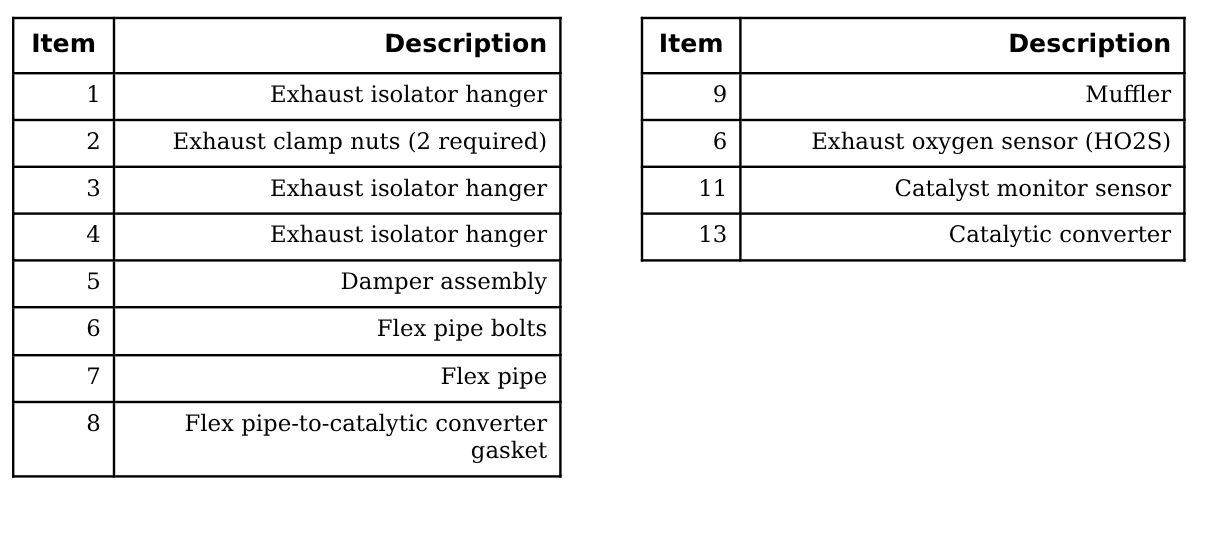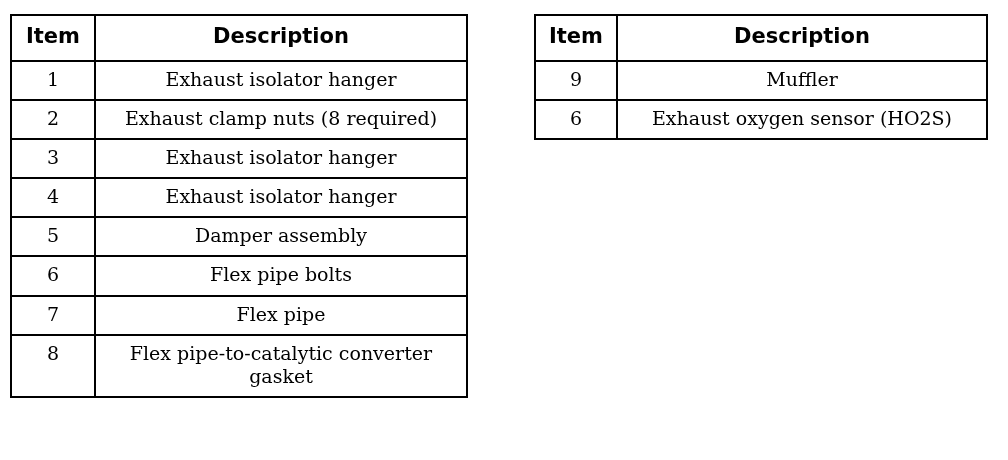--- a/index.html
+++ b/index.html
@@ -27,21 +27,21 @@
     table-layout: fixed;
     background: #ffffff;
   }
   .parts-table td, .parts-table th {
     border: 2px solid #000000;
     padding: 6px 10px 8px 10px;
     vertical-align: top;
     font-size: 19px;
     line-height: 1.22;
     font-weight: normal;
-    text-align: center;
+    text-align: right;
   }
   .parts-table thead th {
     font-family: "DejaVu Sans", sans-serif;
     font-weight: bold;
     font-size: 21px;
     padding-top: 8px;
     padding-bottom: 10px;
     margin-left: 28px;
   }
   .col-item {
@@ -83,21 +83,21 @@
         <th class="col-desc">Description</th>
       </tr>
     </thead>
     <tbody>
       <tr>
         <td class="col-item">1</td>
         <td class="col-desc">Exhaust isolator hanger</td>
       </tr>
       <tr>
         <td class="col-item">2</td>
-        <td class="col-desc">Exhaust clamp nuts (8 required)</td>
+        <td class="col-desc">Exhaust clamp nuts (2 required)</td>
       </tr>
       <tr>
         <td class="col-item">3</td>
         <td class="col-desc">Exhaust isolator hanger</td>
       </tr>
       <tr>
         <td class="col-item">4</td>
         <td class="col-desc">Exhaust isolator hanger</td>
       </tr>
       <tr>
@@ -132,16 +132,24 @@
     </thead>
     <tbody>
       <tr>
         <td class="col-item">9</td>
         <td class="col-desc">Muffler</td>
       </tr>
       <tr>
         <td class="col-item">6</td>
         <td class="col-desc">Exhaust oxygen sensor (HO2S)</td>
       </tr>
+      <tr>
+        <td class="col-item">11</td>
+        <td class="col-desc">Catalyst monitor sensor</td>
+      </tr>
+      <tr>
+        <td class="col-item">13</td>
+        <td class="col-desc">Catalytic converter</td>
+      </tr>
     </tbody>
   </table>
 
 </div>
 
 </body></html>

